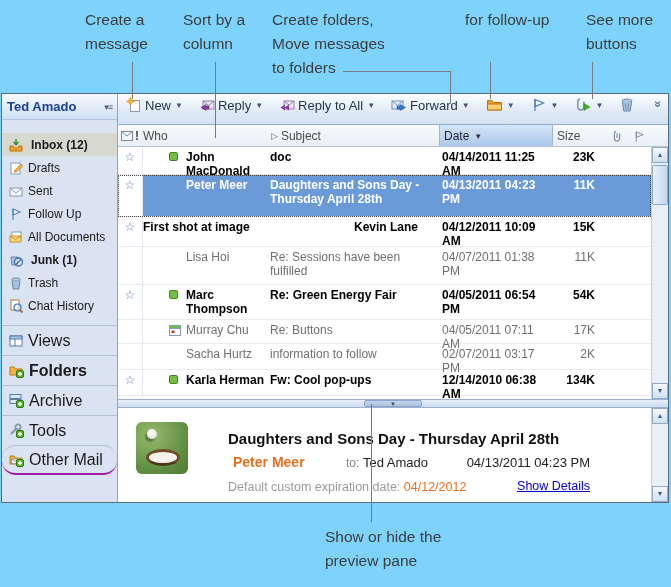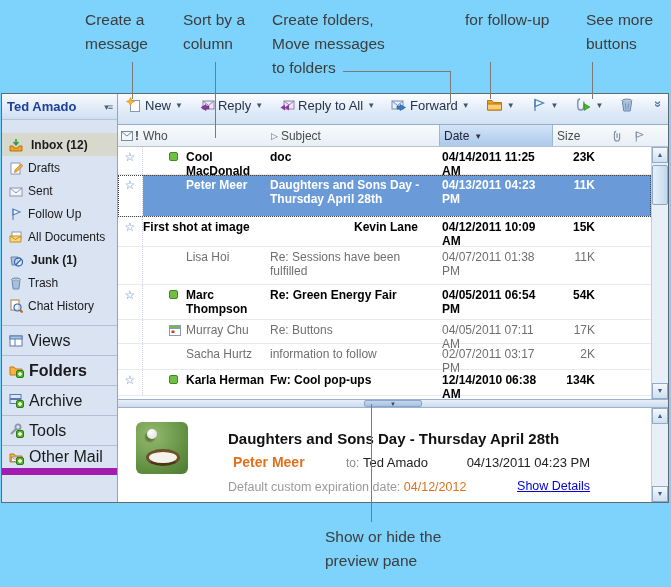--- a/index.html
+++ b/index.html
@@ -23,21 +23,21 @@
   .sb-title { color:#1c3f9c; font-weight:bold; font-size:13px; }
   .sb-twistie { color:#4a5a74; font-size:9px; letter-spacing:-1px; }
   .sb-items { padding-top:13px; }
   .sb-item { height:23px; display:flex; align-items:center; gap:5px; padding-left:7px;
              font-size:12px; color:#1a1a1a; cursor:default; }
   .sb-item.sel { background:#d7d9ce; }
   .sb-item.b { font-weight:bold;gap:8px; }
   .sb-sections { margin-top:8px; }
   .sb-sec { height:30px; display:flex; align-items:center; gap:5px; padding-left:7px;
             font-size:16px; color:#1a1a1a; border-top:1px solid #b3c0d4; }
-  .sb-sec:last-child { border-bottom:7px solid #a21caf; }
+  .sb-sec:last-child { border-bottom:2px solid #a21caf;border-radius:14px; }
   .sb-sec.b { font-weight:bold; }
   .sb-item svg, .sb-sec svg { flex:0 0 auto; }
 
   
   .main { flex:1; display:flex; flex-direction:column; min-width:0; }
 
   
   .toolbar { height:31px; background:linear-gradient(#fcfdff,#dfeaf7 60%,#d3e2f3);
              border-bottom:1px solid #93adca; display:flex; align-items:flex-start; padding:0 3px; }
   .tbtn { display:flex; align-items:center; gap:3px; padding:2px 4px; font-size:13px; color:#24344a;
@@ -384,21 +384,21 @@
               <path d="M3.5 2 L11 5 L3.5 8 Z" fill="#eef2f6" stroke="#7a8aa0"></path>
               <line x1="3.5" y1="2" x2="3.5" y2="12.5" stroke="#7a8aa0"></line>
             </svg>
         </div>
       </div>
 
       <div class="list">
         <div class="rows">
           <div class="row unread r1">
             <div class="cell gutter"><span class="star">☆</span></div>
-            <div class="cell who"><span class="pres presq"></span><span class="who-name">Cool MacDonald</span></div>
+            <div class="cell who"><span class="pres presq"></span><span class="who-name">John MacDonald</span></div>
             <div class="cell subj">doc</div>
             <div class="cell date">04/14/2011 11:25 AM</div>
             <div class="cell size">23K</div>
           </div>
           <div class="row selected r2">
             <div class="cell gutter"><span class="star">☆</span></div>
             <div class="cell who"><span class="who-name">Peter Meer</span></div>
             <div class="cell subj">Daughters and Sons Day - Thursday April 28th</div>
             <div class="cell date">04/13/2011 04:23 PM</div>
             <div class="cell size">11K</div>

